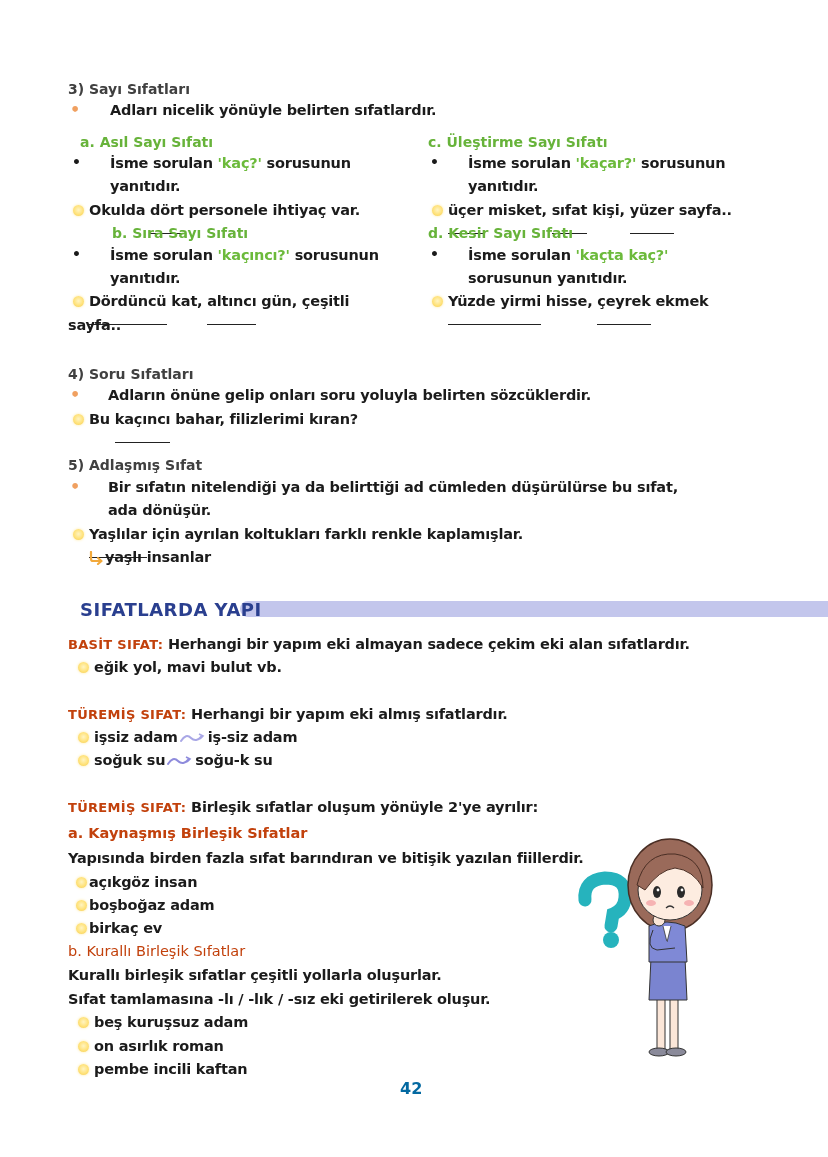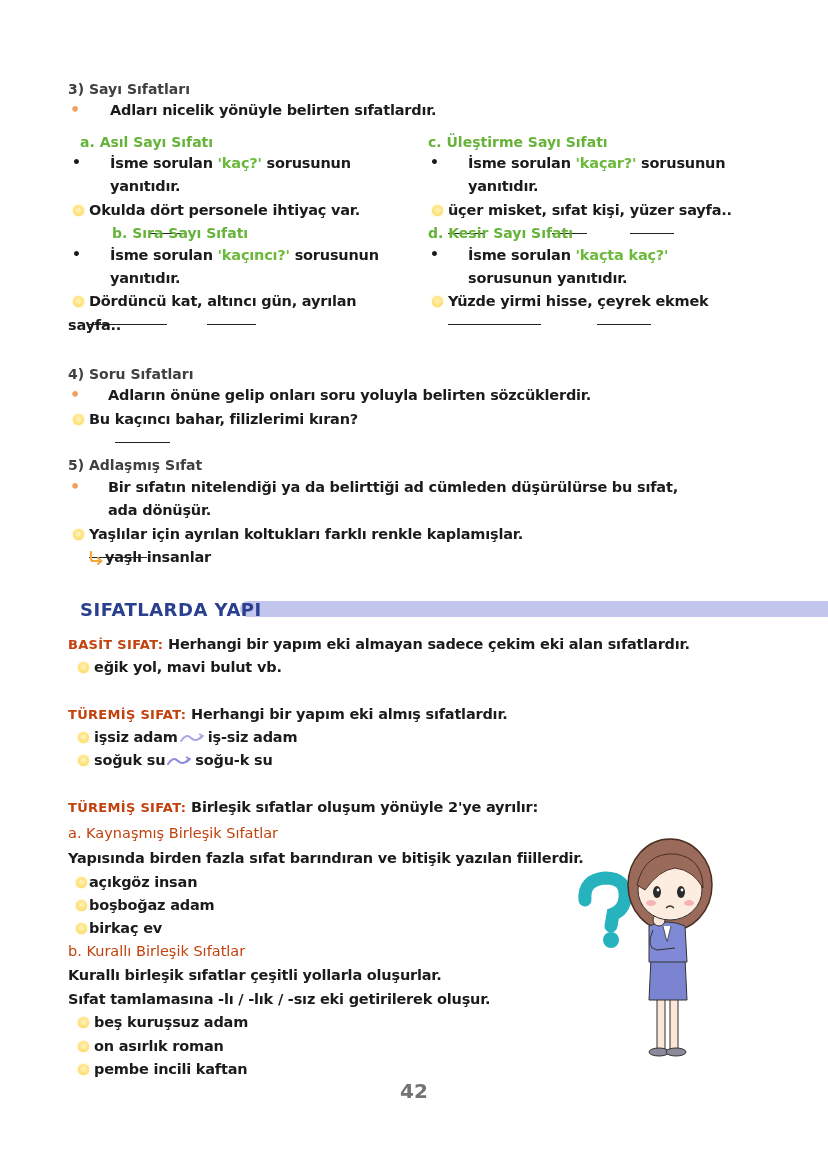--- a/index.html
+++ b/index.html
@@ -14,21 +14,21 @@
   .cap { font-size:13px; letter-spacing:0.3px; }
   .u { border-bottom:1.5px solid #222; padding-bottom:15px; }
   .bullet { font-weight:bold; font-size:14px; }
   .obullet { color:#f0a060; font-size:16px; font-weight:bold; }
   .bulb { display:inline-block; width:11px; height:11px; border-radius:50%;
           background:radial-gradient(circle at 50% 45%, #fff4c2 0%, #ffe27a 55%, #f2c94c 100%);
           box-shadow:0 0 3px #ffe9a0; vertical-align:middle; margin-right:5px; position:relative; top:-1px; }
   .section-title { font-size:18px; font-weight:bold; color:#2a3f8f; letter-spacing:0.5px; }
   .bar { position:absolute; left:240px; top:601px; width:600px; height:16px;
          background:#c3c6ec; border-radius:9px; }
-  .page-num { font-size:20px; font-weight:bold; color:#737373; }
+  .page-num { font-size:16px; font-weight:bold; color:#0369a1; }
   .wave { display:inline-block; vertical-align:middle; margin:0 2px; }
 </style>
 </head>
 <body>
 
 <div class="abs orange" style="left:68px;top:81px;">3) Sayı Sıfatları</div>
 <div class="abs obullet" style="left:70px;top:100px;">•</div>
 <div class="abs t" style="left:110px;top:102px;">Adları nicelik yönüyle belirten sıfatlardır.</div>
 
 <div class="abs green" style="left:68px;top:134px;margin-left:12px;">a. Asıl Sayı Sıfatı</div>
@@ -37,21 +37,21 @@
 <div class="abs t" style="left:110px;top:178px;">yanıtıdır.</div>
 <div class="abs t" style="left:73px;top:202px;">
   <span class="bulb"></span><span class="ex"><span>Okulda </span><span class="u">dört</span><span> personele ihtiyaç var.</span></span>
 </div>
 
 <div class="abs green" style="left:68px;top:225px;margin-left:44px;">b. Sıra Sayı Sıfatı</div>
 <div class="abs bullet" style="left:72px;top:246px;">•</div>
 <div class="abs t" style="left:110px;top:247px;"><span>İsme sorulan </span><span class="hl">'kaçıncı?'</span><span> sorusunun</span></div>
 <div class="abs t" style="left:110px;top:270px;">yanıtıdır.</div>
 <div class="abs t" style="left:73px;top:293px;">
-  <span class="bulb"></span><span class="ex"><span class="u">Dördüncü</span><span> kat, </span><span class="u">altıncı</span><span> gün, ayrılan</span></span>
+  <span class="bulb"></span><span class="ex"><span class="u">Dördüncü</span><span> kat, </span><span class="u">altıncı</span><span> gün, çeşitli</span></span>
 </div>
 <div class="abs t" style="left:68px;top:317px;">sayfa..</div>
 
 <div class="abs green" style="left:428px;top:134px;">c. Üleştirme Sayı Sıfatı</div>
 <div class="abs bullet" style="left:430px;top:154px;">•</div>
 <div class="abs t" style="left:468px;top:155px;"><span>İsme sorulan </span><span class="hl">'kaçar?'</span><span> sorusunun</span></div>
 <div class="abs t" style="left:468px;top:178px;">yanıtıdır.</div>
 <div class="abs t" style="left:432px;top:202px;">
   <span class="bulb"></span><span class="ex"><span class="u">üçer</span><span> misket, </span><span class="u">sıfat</span><span> kişi, </span><span class="u">yüzer</span><span> sayfa..</span></span>
 </div>
@@ -107,21 +107,21 @@
 <div class="abs t" style="left:78px;top:752px;">
   <span class="bulb"></span><span>soğuk su</span><svg class="wave" width="26" height="12" viewBox="0 0 26 12">
       <path d="M1 9 Q6 1 11 6 T22 4" stroke="#8e8bdc" stroke-width="2" fill="none" stroke-linecap="round"></path>
       <path d="M19 2 L23 4 L20 7" stroke="#8e8bdc" stroke-width="1.6" fill="none"></path>
     </svg><span>soğu-k su</span>
 </div>
 
 <div class="abs t" style="left:68px;top:799px;">
   <span class="blue cap">TÜREMİŞ SIFAT:</span>&nbsp;<span>Birleşik sıfatlar oluşum yönüyle 2'ye ayrılır:</span>
 </div>
-<div class="abs blue" style="left:68px;top:825px;font-weight:normal;font-size:14.5px;">a. Kaynaşmış Birleşik Sıfatlar</div>
+<div class="abs blue" style="left:68px;top:825px;font-weight:bold;font-size:14.5px;">a. Kaynaşmış Birleşik Sıfatlar</div>
 <div class="abs t" style="left:68px;top:850px;">Yapısında birden fazla sıfat barındıran ve bitişik yazılan fiillerdir.</div>
 <div class="abs t" style="left:76px;top:874px;"><span class="bulb" style="margin-right:2px"></span><span>açıkgöz insan</span></div>
 <div class="abs t" style="left:76px;top:897px;"><span class="bulb" style="margin-right:2px"></span><span>boşboğaz adam</span></div>
 <div class="abs t" style="left:76px;top:920px;"><span class="bulb" style="margin-right:2px"></span><span>birkaç ev</span></div>
 
 <div class="abs blue" style="left:68px;top:943px;font-weight:normal;font-size:14.5px;">b. Kurallı Birleşik Sıfatlar</div>
 <div class="abs t" style="left:68px;top:967px;">Kurallı birleşik sıfatlar çeşitli yollarla oluşurlar.</div>
 <div class="abs t" style="left:68px;top:991px;">Sıfat tamlamasına -lı / -lık / -sız eki getirilerek oluşur.</div>
 <div class="abs t" style="left:78px;top:1014px;"><span class="bulb"></span><span>beş kuruşsuz adam</span></div>
 <div class="abs t" style="left:78px;top:1038px;"><span class="bulb"></span><span>on asırlık roman</span></div>

